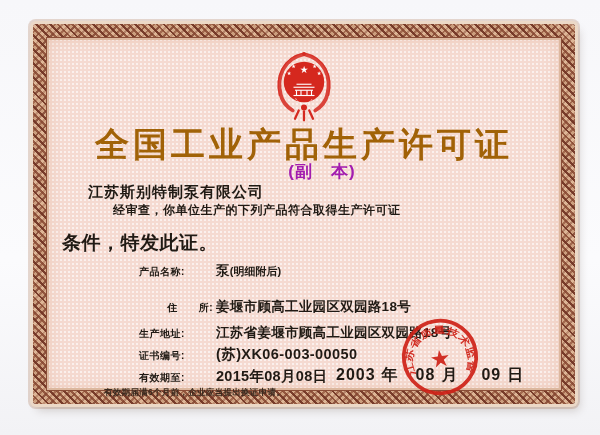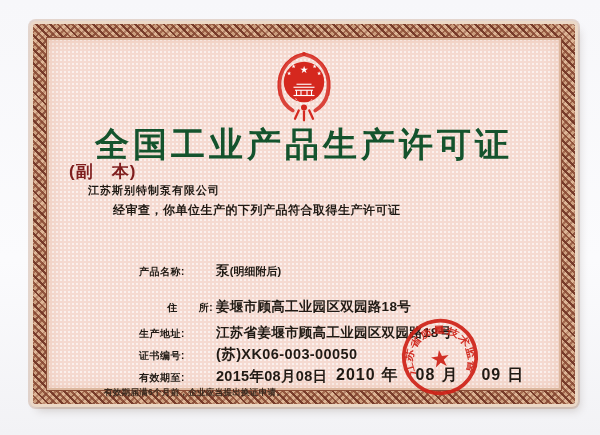--- a/index.html
+++ b/index.html
@@ -34,29 +34,29 @@
     box-shadow:inset 0 0 0 2px #dcb89f, inset 0 0 18px rgba(214,160,130,.35);
   }
   .content{position:absolute;inset:0;color:#201a14;}
 
   
   .emblem{position:absolute;left:50%;top:28px;transform:translateX(-50%);width:78px;height:72px;}
 
   
   .title{
     position:absolute;left:0;right:0;top:98px;text-align:center;
-    font-size:34px;font-weight:800;letter-spacing:4px;color:#14532d;
+    font-size:34px;font-weight:800;letter-spacing:4px;color:#a16207;
   }
   .subtitle{
-    position:absolute;left:0;right:0;top:136px;text-align:left;
-    font-size:17px;font-weight:600;letter-spacing:1px;color:#7f1d1d;padding-left:36px;
+    position:absolute;left:0;right:0;top:136px;text-align:center;
+    font-size:17px;font-weight:600;letter-spacing:1px;color:#a21caf;padding-left:36px;
   }
 
   
-  .company{position:absolute;left:55px;top:159px;font-size:11px;font-weight:700;letter-spacing:1px;}
+  .company{position:absolute;left:55px;top:159px;font-size:15px;font-weight:700;letter-spacing:1px;}
   .stmt1{position:absolute;left:80px;top:178px;font-size:12px;font-weight:800;letter-spacing:.5px;}
   .stmt2{position:absolute;left:29px;top:206px;font-size:19px;font-weight:800;letter-spacing:.5px;}
 
   
   .row{position:absolute;left:70px;white-space:nowrap;}
   .row .lbl{display:inline-block;min-width:74px;font-size:10px;font-weight:800;letter-spacing:.5px;margin-left:36px;}
   .row .val{font-size:13.5px;font-weight:700;margin-left:3px;letter-spacing:.3px;}
   .row .note{font-size:11px;font-weight:700;}
   .row-product{top:237px;}
   .row-residence{top:273px;text-align:right;}
@@ -113,41 +113,42 @@
           <path d="M50 79 v12"></path>
           <path d="M57 78 l5 11"></path>
         </g>
       </svg>
 
       <div class="title">全国工业产品生产许可证</div>
       <div class="subtitle">(副　本)</div>
 
       <div class="company">江苏斯别特制泵有限公司</div>
       <div class="stmt1">经审查，你单位生产的下列产品符合取得生产许可证</div>
+      <div class="stmt2">条件，特发此证。</div>
 
       <div class="row row-product">
         <span class="lbl">产品名称:</span><span class="val">泵</span><span class="note">(明细附后)</span>
       </div>
       <div class="row row-residence">
         <span class="lbl">住　　所:</span><span class="val">姜堰市顾高工业园区双园路18号</span>
       </div>
       <div class="row row-address">
         <span class="lbl">生产地址:</span><span class="val">江苏省姜堰市顾高工业园区双园路18号</span>
       </div>
       <div class="row row-certno">
         <span class="lbl">证书编号:</span><span class="val">(苏)XK06-003-00050</span>
       </div>
       <div class="row row-valid">
         <span class="lbl">有效期至:</span><span class="val">2015年08月08日</span>
       </div>
 
       <div class="footnote">有效期届满6个月前，企业应当提出换证申请。</div>
 
       <div class="issue-date">
-        <span class="num">2010</span>
+        <span class="num">2003</span>
         <span class="unit gap-a">年</span>
         <span class="num gap-b">08</span>
         <span class="unit gap-a">月</span>
         <span class="num gap-c">09</span>
         <span class="unit gap-a">日</span>
       </div>
 
       <svg class="seal" viewBox="0 0 120 120">
         <circle cx="60" cy="60" r="53" fill="none" stroke="#cf2218" stroke-width="5.5"></circle>
         <defs>

